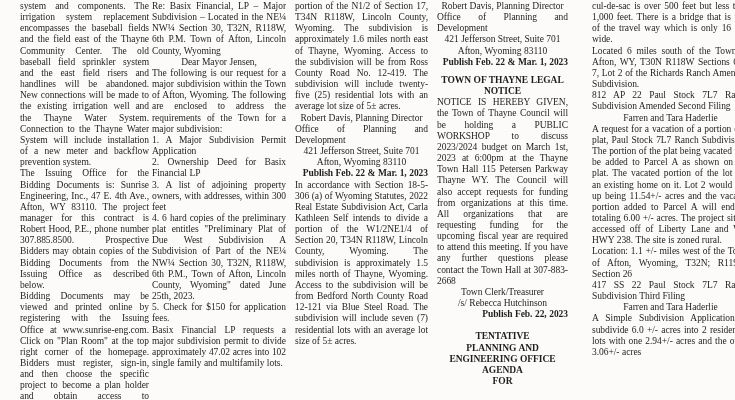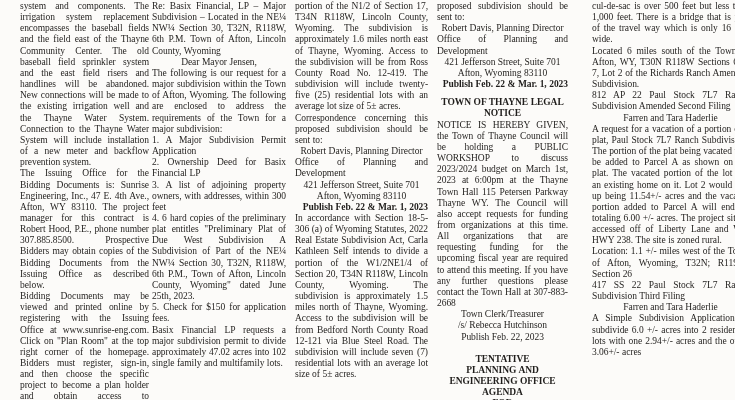--- a/index.html
+++ b/index.html
@@ -33,21 +33,21 @@
   .blk {
     margin: 0;
     font-size: 9.5px;
     line-height: 11.15px;
     letter-spacing: -0.05px;
     word-spacing: 0.2px;
   }
   .p        { text-align: justify; }
   .line     { text-align: center; }
   .pub      { font-weight: 700; text-align: right; }
-  .pub-right{ font-weight: 400; text-align: center; }
+  .pub-right{ font-weight: 700; text-align: right; }
   .head     { font-weight: 700; text-align: center; margin-top: 7px; }
   .head-pre { font-weight: 700; text-align: center; margin-top: 11px; white-space: pre-line; }
 </style>
 </head>
 <body>
 
 <div class="page">
   <div class="col c0">
       <p class="blk p">system and components. The irrigation system replacement encompasses the baseball fields and the field east of the Thayne Community Center. The old baseball field sprinkler system and the east field risers and handlines will be abandoned. New connections will be made to the existing irrigation well and the Thayne Water System. Connection to the Thayne Water System will include installation of a new meter and backflow prevention system.</p>
       <p class="blk p">The Issuing Office for the Bidding Documents is: Sunrise Engineering, Inc., 47 E. 4th Ave., Afton, WY 83110. The project manager for this contract is Robert Hood, P.E., phone number 307.885.8500. Prospective Bidders may obtain copies of the Bidding Documents from the Issuing Office as described below.</p>
@@ -59,30 +59,28 @@
       <p class="blk p">The following is our request for a major subdivision within the Town of Afton, Wyoming. The following are enclosed to address the requirements of the Town for a major subdivision:</p>
       <p class="blk p">1. A Major Subdivision Permit Application</p>
       <p class="blk p">2. Ownership Deed for Basix Financial LP</p>
       <p class="blk p">3. A list of adjoining property owners, with addresses, within 300 feet</p>
       <p class="blk p">4. 6 hard copies of the preliminary plat entitles "Preliminary Plat of Due West Subdivision A Subdivision of Part of the NE¼ NW¼ Section 30, T32N, R118W, 6th P.M., Town of Afton, Lincoln County, Wyoming" dated June 25th, 2023.</p>
       <p class="blk p">5. Check for $150 for application fees.</p>
       <p class="blk p">Basix Financial LP requests a major subdivision permit to divide approximately 47.02 acres into 102 single family and multifamily lots.</p>
     </div>
   <div class="col c2">
       <p class="blk p">portion of the N1/2 of Section 17, T34N R118W, Lincoln County, Wyoming. The subdivision is approximately 1.6 miles north east of Thayne, Wyoming. Access to the subdivision will be from Ross County Road No. 12-419. The subdivision will include twenty-five (25) residential lots with an average lot size of 5± acres.</p>
-      <p class="blk p">Correspondence concerning this proposed subdivision should be sent to:</p>
       <p class="blk line">Robert Davis, Planning Director</p>
       <p class="blk p">Office of Planning and Development</p>
       <p class="blk line">421 Jefferson Street, Suite 701</p>
       <p class="blk line">Afton, Wyoming 83110</p>
       <p class="blk pub">Publish Feb. 22 &amp; Mar. 1, 2023</p>
       <p class="blk p">In accordance with Section 18-5-306 (a) of Wyoming Statutes, 2022 Real Estate Subdivision Act, Carla Kathleen Self intends to divide a portion of the W1/2NE1/4 of Section 20, T34N R118W, Lincoln County, Wyoming. The subdivision is approximately 1.5 miles north of Thayne, Wyoming. Access to the subdivision will be from Bedford North County Road 12-121 via Blue Steel Road. The subdivision will include seven (7) residential lots with an average lot size of 5± acres.</p>
     </div>
   <div class="col c3">
-      <p class="blk p">proposed subdivision should be sent to:</p>
       <p class="blk line">Robert Davis, Planning Director</p>
       <p class="blk p">Office of Planning and Development</p>
       <p class="blk line">421 Jefferson Street, Suite 701</p>
       <p class="blk line">Afton, Wyoming 83110</p>
       <p class="blk pub">Publish Feb. 22 &amp; Mar. 1, 2023</p>
       <p class="blk head">TOWN OF THAYNE LEGAL NOTICE</p>
       <p class="blk p">NOTICE IS HEREBY GIVEN, the Town of Thayne Council will be holding a PUBLIC WORKSHOP to discuss 2023/2024 budget on March 1st, 2023 at 6:00pm at the Thayne Town Hall 115 Petersen Parkway Thayne WY.  The Council will also accept requests for funding from organizations at this time.  All organizations that are requesting funding for the upcoming fiscal year are required to attend this meeting.  If you have any further questions please contact the Town Hall at 307-883-2668</p>
       <p class="blk line">Town Clerk/Treasurer</p>
       <p class="blk line">/s/ Rebecca Hutchinson</p>
       <p class="blk pub-right">Publish Feb. 22, 2023</p>

